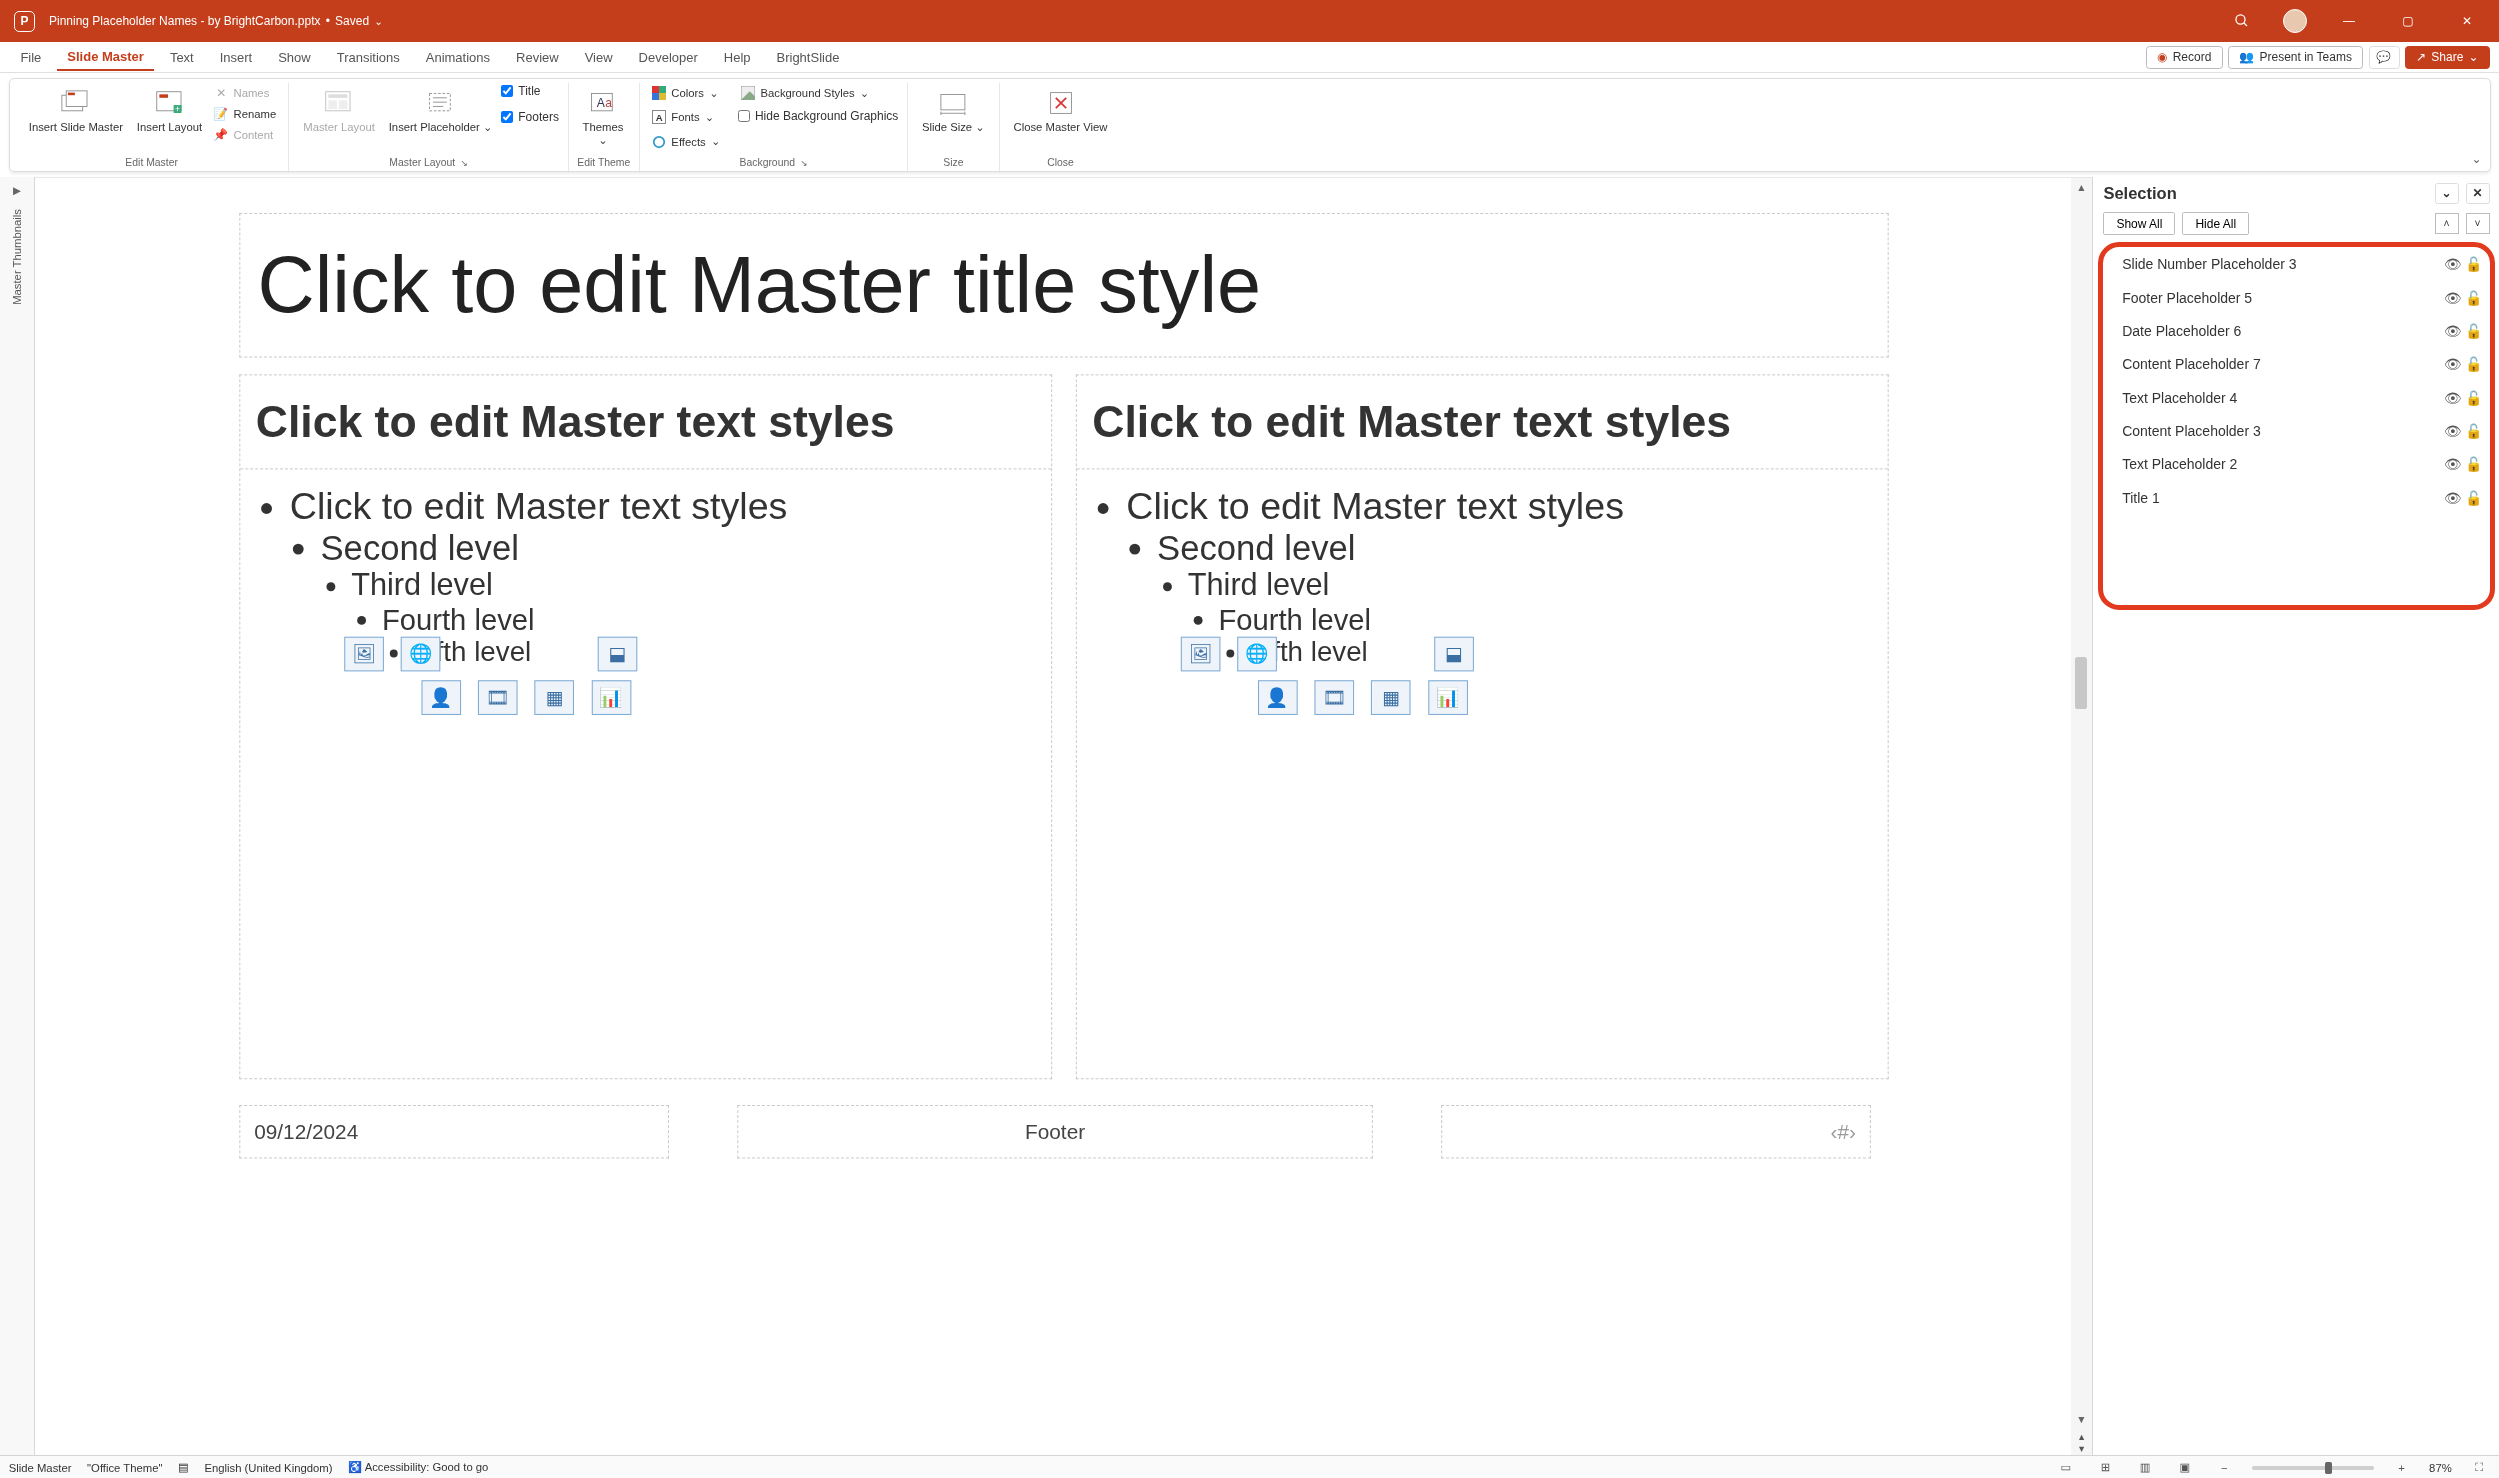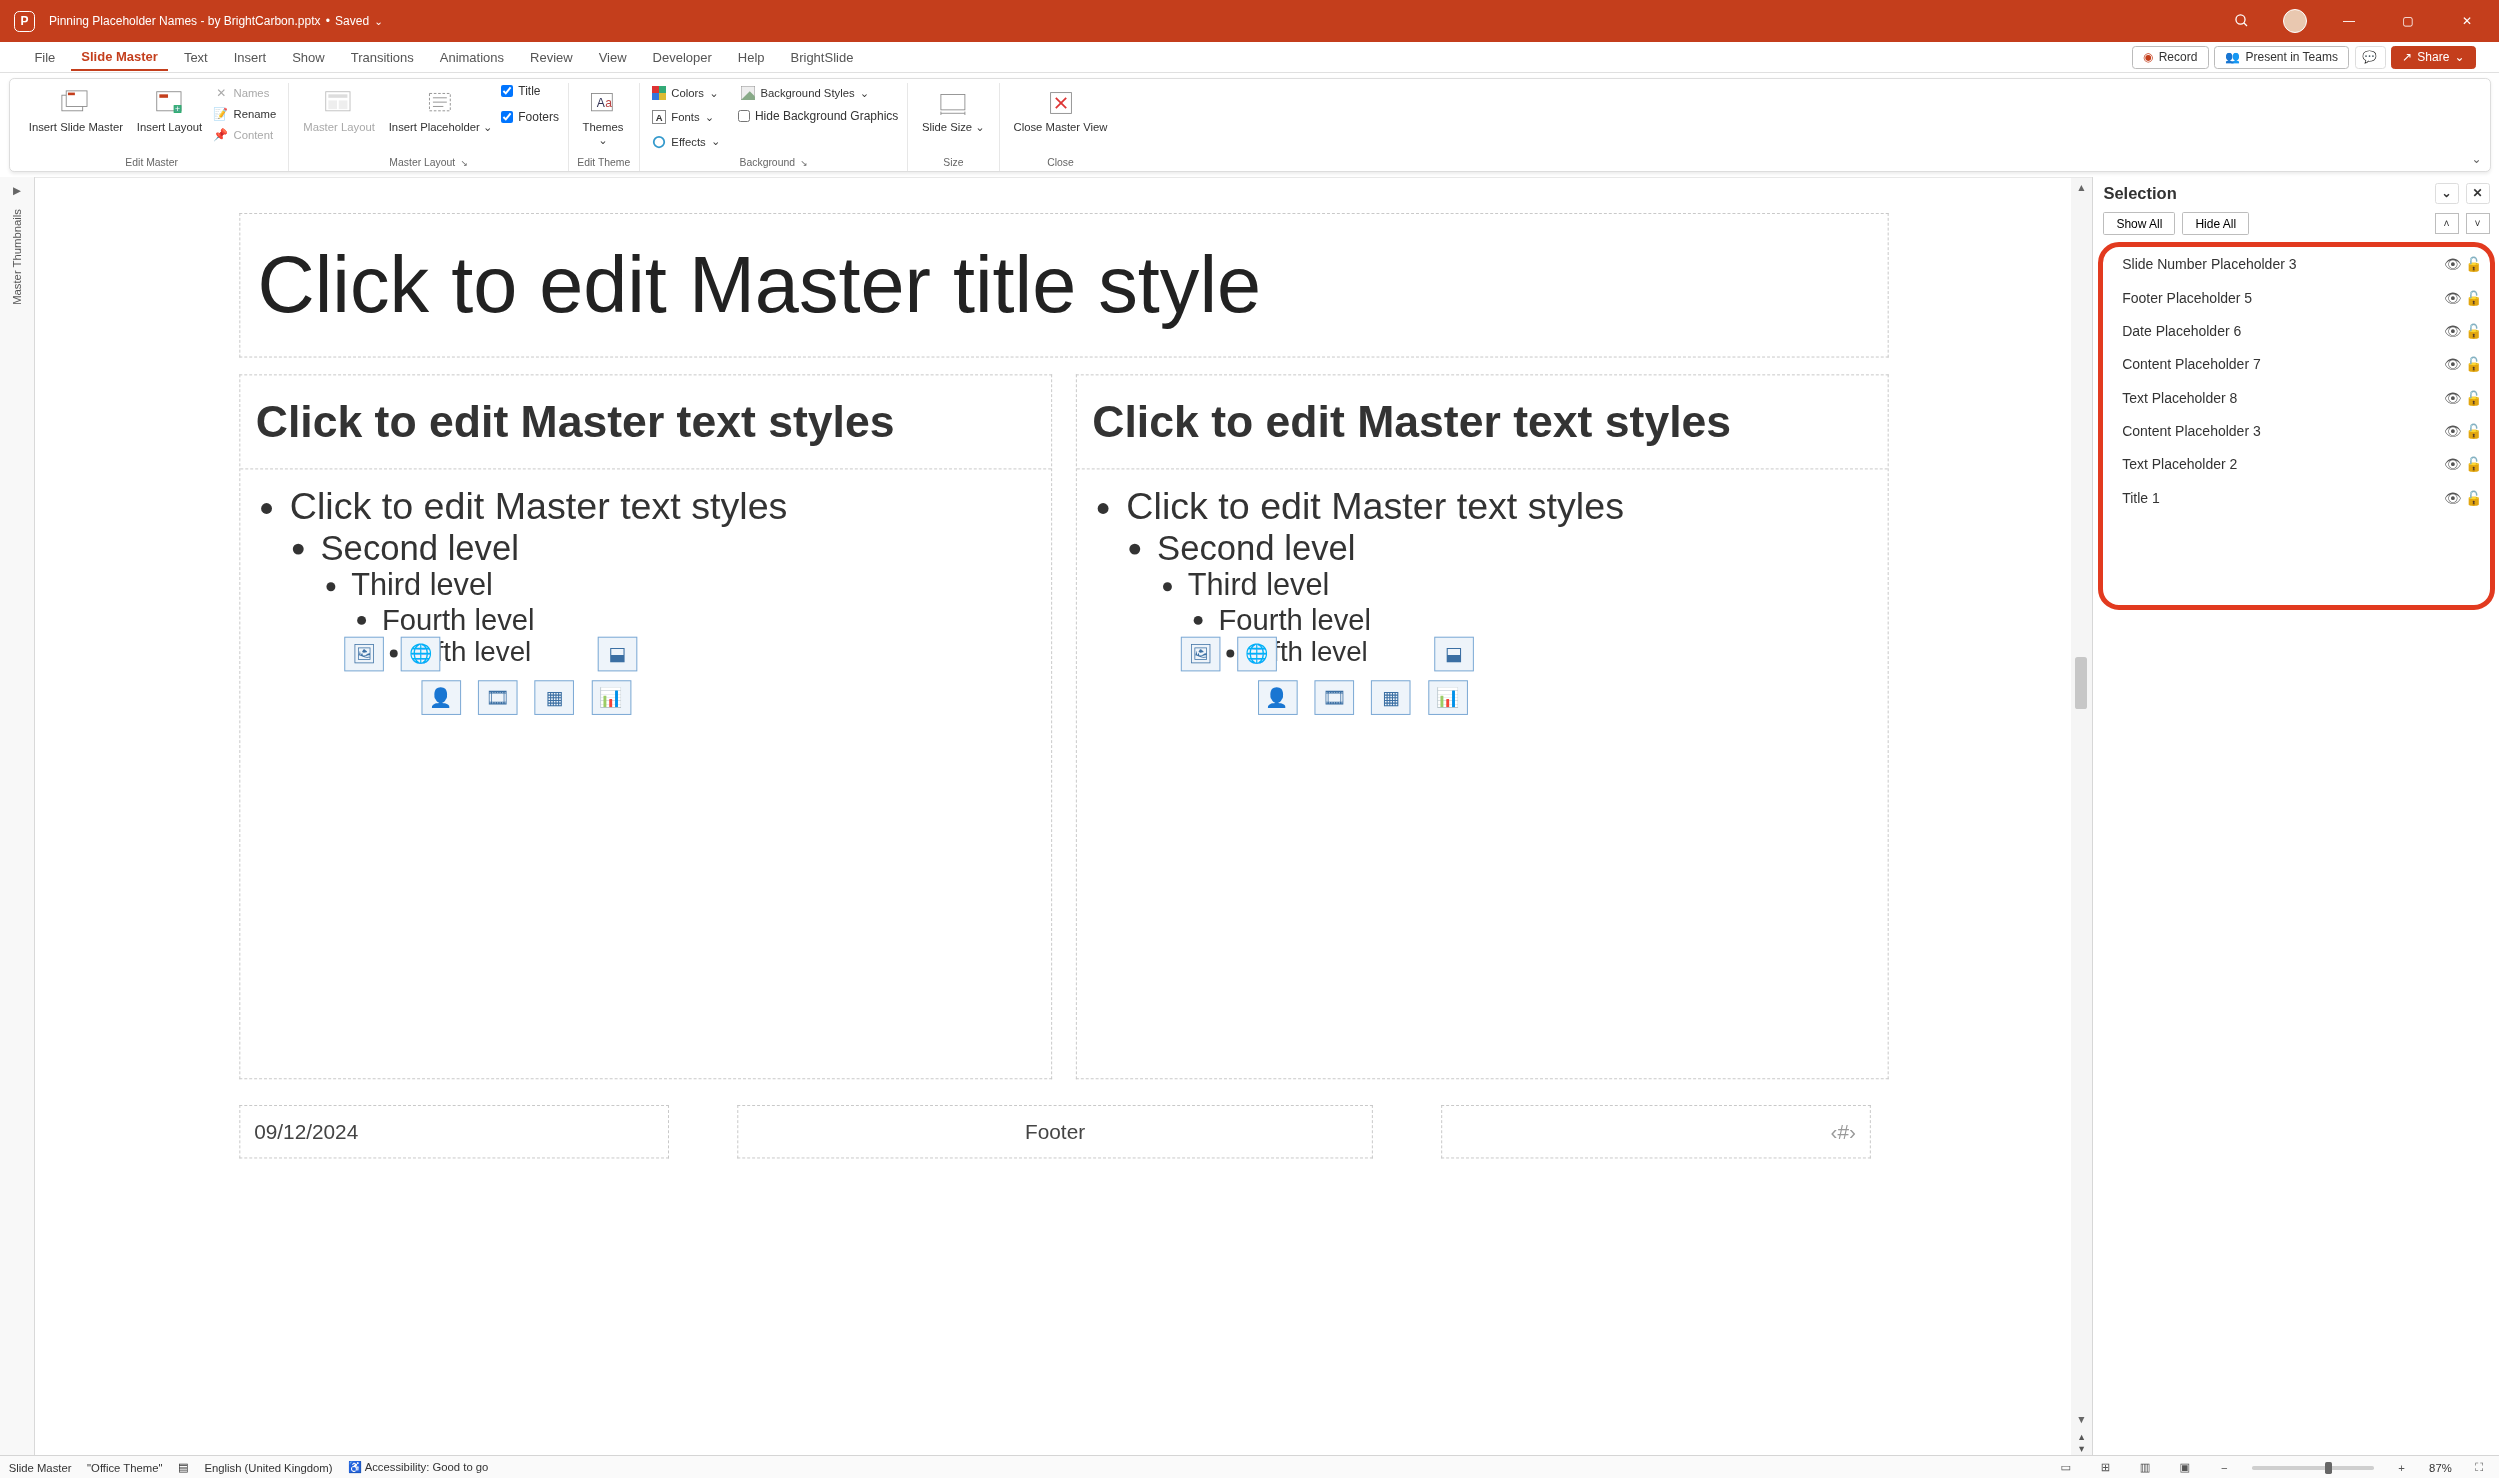--- a/index.html
+++ b/index.html
@@ -10,21 +10,21 @@
 .titlebar .left { display: flex; align-items: center; padding-left: 14px; gap: 14px; }
 .titlebar .app-icon { width: 21px; height: 21px; border: 1.7px solid #fff; border-radius: 5.2px; display: flex; align-items: center; justify-content: center; font-size: 12px; font-weight: 700; }
 .titlebar .title { font-size: 12px; display: flex; align-items: center; gap: 5.2px; }
 .titlebar .title .chev { font-size: 10.4px; }
 .titlebar .spacer { flex: 1; }
 .titlebar .right { display: flex; align-items: center; gap: 24px; padding-right: 15.6px; }
 .titlebar .win-btn { width: 35px; height: 28px; display: flex; align-items: center; justify-content: center; font-size: 12px; cursor: pointer; }
 .titlebar .avatar { width: 24px; height: 24px; border-radius: 50%; background: #e9c8b0; border: 0.9px solid #fff; }
 
 
-.tabs { height: 31px; background: #fff; border-bottom: 0.9px solid #e0e0e0; display: flex; align-items: center; padding: 0 24px; gap: 5.2px; }
+.tabs { height: 31px; background: #fff; border-bottom: 0.9px solid #e0e0e0; display: flex; align-items: center; padding: 0 10px; gap: 5.2px; }
 .tab { padding: 5.2px 10.4px; font-size: 13px; color: #555; cursor: pointer; }
 .tab.active { color: #c43e1c; font-weight: 600; border-bottom: 2.6px solid #c43e1c; }
 
 .tabs .spacer { flex: 1; }
 .tab-action { display: flex; align-items: center; gap: 5.2px; padding: 3.5px 10.4px; border: 0.9px solid #bbb; border-radius: 3.5px; font-size: 12px; cursor: pointer; }
 .tab-action.primary { background: #c43e1c; color: #fff; border-color: #c43e1c; }
 .tab-action.icon-only { border: 0.9px solid #ddd; padding: 3.5px 7px; }
 
 
 .ribbon-wrap { padding: 5.2px 8.7px; }
@@ -502,21 +502,21 @@
           <span class="name">Date Placeholder 6</span>
           <span class="eye">👁</span>
           <span class="lock">🔓</span>
         </div>
         <div class="sel-item">
           <span class="name">Content Placeholder 7</span>
           <span class="eye">👁</span>
           <span class="lock">🔓</span>
         </div>
         <div class="sel-item">
-          <span class="name">Text Placeholder 8</span>
+          <span class="name">Text Placeholder 4</span>
           <span class="eye">👁</span>
           <span class="lock">🔓</span>
         </div>
         <div class="sel-item">
           <span class="name">Content Placeholder 3</span>
           <span class="eye">👁</span>
           <span class="lock">🔓</span>
         </div>
         <div class="sel-item">
           <span class="name">Text Placeholder 2</span>

